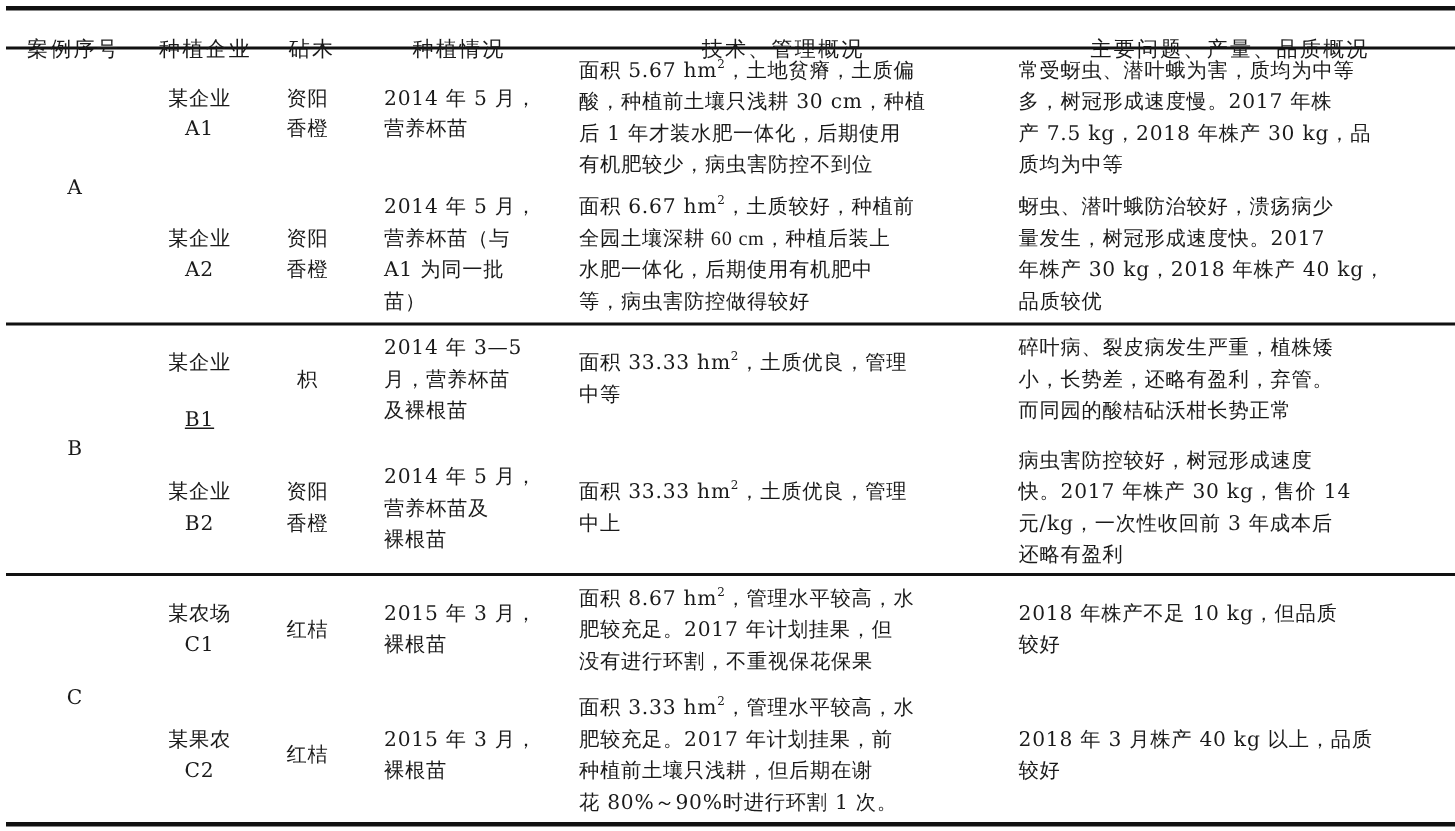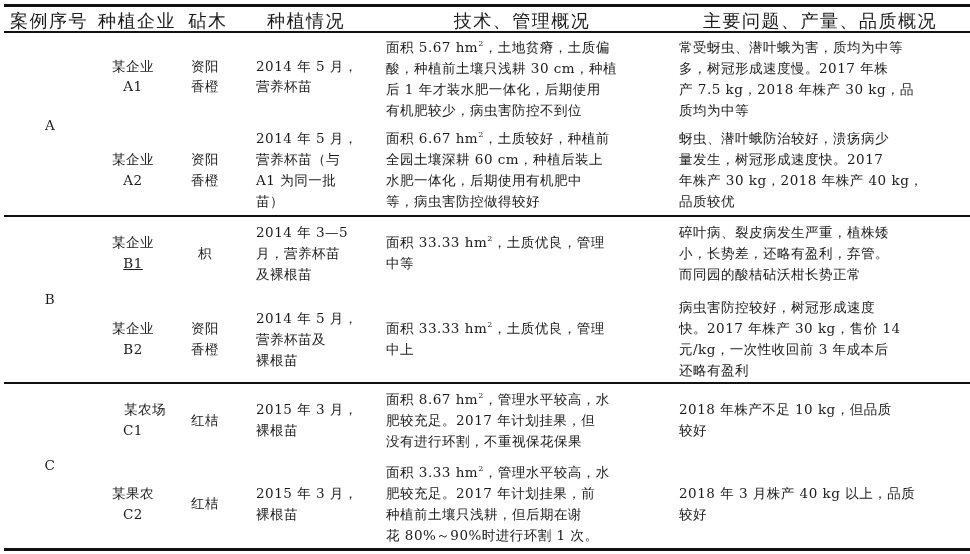--- a/index.html
+++ b/index.html
@@ -4,21 +4,21 @@
 <style>
   html, body { margin:0; padding:0; background:#ffffff; }
   body { width:970px; height:554px; overflow:hidden; position:relative;
          font-family:"DejaVu Serif","Liberation Serif",serif; color:#1a1a1a; }
   .table { position:absolute; left:0; top:0; width:970px; }
   .rule { position:absolute; left:4px; right:0; background:#111; }
   .rule.thick { height:3px; }
   .rule.thin { height:1.5px; }
   .cell { position:absolute; font-size:13.5px; line-height:20.5px; letter-spacing:0.5px; }
   .center { text-align:center; }
-  .hdr { font-size:18px; top:11px; height:20px; line-height:20px; letter-spacing:1.5px; }
+  .hdr { font-size:14px; top:23px; height:20px; line-height:20px; letter-spacing:1.5px; }
   sup { font-size:8px; vertical-align:6px; line-height:0; }
 </style>
 </head>
 <body>
 
 <div class="table">
 
   <div class="rule thick" style="top:4px;"></div>
   <div class="rule thin" style="top:31px;"></div>
   <div class="rule thin" style="top:215px;"></div>
@@ -54,34 +54,34 @@
   <div>
     <div class="cell center" style="left:100px;width:66px;top:149px;">某企业</div>
     <div class="cell center" style="left:100px;width:66px;top:170px;">A2</div>
     <div class="cell center" style="left:182px;width:46px;top:149px;">资阳</div>
     <div class="cell center" style="left:182px;width:46px;top:170px;">香橙</div>
     <div class="cell" style="left:256px;top:128px;">2014 年 5 月，</div>
     <div class="cell" style="left:256px;top:149px;">营养杯苗（与</div>
     <div class="cell" style="left:256px;top:170px;">A1 为同一批</div>
     <div class="cell" style="left:256px;top:191px;">苗）</div>
     <div class="cell" style="left:386px;top:128px;">面积 6.67 hm<sup>2</sup>，土质较好，种植前</div>
-    <div class="cell" style="left:386px;top:149px;">全园土壤深耕 60 cm，种植后装上</div>
+    <div class="cell" style="left:386px;top:149px;font-family:Liberation Serif, serif;">全园土壤深耕 60 cm，种植后装上</div>
     <div class="cell" style="left:386px;top:170px;">水肥一体化，后期使用有机肥中</div>
     <div class="cell" style="left:386px;top:191px;">等，病虫害防控做得较好</div>
     <div class="cell" style="left:679px;top:128px;">蚜虫、潜叶蛾防治较好，溃疡病少</div>
     <div class="cell" style="left:679px;top:149px;">量发生，树冠形成速度快。2017</div>
     <div class="cell" style="left:679px;top:170px;">年株产 30 kg，2018 年株产 40 kg，</div>
     <div class="cell" style="left:679px;top:191px;">品质较优</div>
   </div>
 
   <div class="cell center" style="left:30px;width:40px;top:289px;">B</div>
 
   <div>
     <div class="cell center" style="left:100px;width:66px;top:232px;">某企业</div>
-    <div class="cell center" style="left:100px;width:66px;top:253px;text-decoration:underline;">B1</div>
+    <div class="cell center" style="left:100px;width:66px;top:270px;text-decoration:underline;">B1</div>
     <div class="cell center" style="left:182px;width:46px;top:243px;">枳</div>
     <div class="cell" style="left:256px;top:222px;">2014 年 3—5</div>
     <div class="cell" style="left:256px;top:243px;">月，营养杯苗</div>
     <div class="cell" style="left:256px;top:264px;">及裸根苗</div>
     <div class="cell" style="left:386px;top:232px;">面积 33.33 hm<sup>2</sup>，土质优良，管理</div>
     <div class="cell" style="left:386px;top:253px;">中等</div>
     <div class="cell" style="left:679px;top:222px;">碎叶病、裂皮病发生严重，植株矮</div>
     <div class="cell" style="left:679px;top:243px;">小，长势差，还略有盈利，弃管。</div>
     <div class="cell" style="left:679px;top:264px;">而同园的酸桔砧沃柑长势正常</div>
   </div>
@@ -98,21 +98,21 @@
     <div class="cell" style="left:386px;top:339px;">中上</div>
     <div class="cell" style="left:679px;top:297px;">病虫害防控较好，树冠形成速度</div>
     <div class="cell" style="left:679px;top:318px;">快。2017 年株产 30 kg，售价 14</div>
     <div class="cell" style="left:679px;top:339px;">元/kg，一次性收回前 3 年成本后</div>
     <div class="cell" style="left:679px;top:360px;">还略有盈利</div>
   </div>
 
   <div class="cell center" style="left:30px;width:40px;top:455px;">C</div>
 
   <div>
-    <div class="cell center" style="left:100px;width:66px;top:399px;text-align:right;">某农场</div>
+    <div class="cell center" style="left:100px;width:66px;top:399px;">某农场</div>
     <div class="cell center" style="left:100px;width:66px;top:420px;">C1</div>
     <div class="cell center" style="left:182px;width:46px;top:410px;">红桔</div>
     <div class="cell" style="left:256px;top:399px;">2015 年 3 月，</div>
     <div class="cell" style="left:256px;top:420px;">裸根苗</div>
     <div class="cell" style="left:386px;top:389px;">面积 8.67 hm<sup>2</sup>，管理水平较高，水</div>
     <div class="cell" style="left:386px;top:410px;">肥较充足。2017 年计划挂果，但</div>
     <div class="cell" style="left:386px;top:431px;">没有进行环割，不重视保花保果</div>
     <div class="cell" style="left:679px;top:399px;">2018 年株产不足 10 kg，但品质</div>
     <div class="cell" style="left:679px;top:420px;">较好</div>
   </div>

